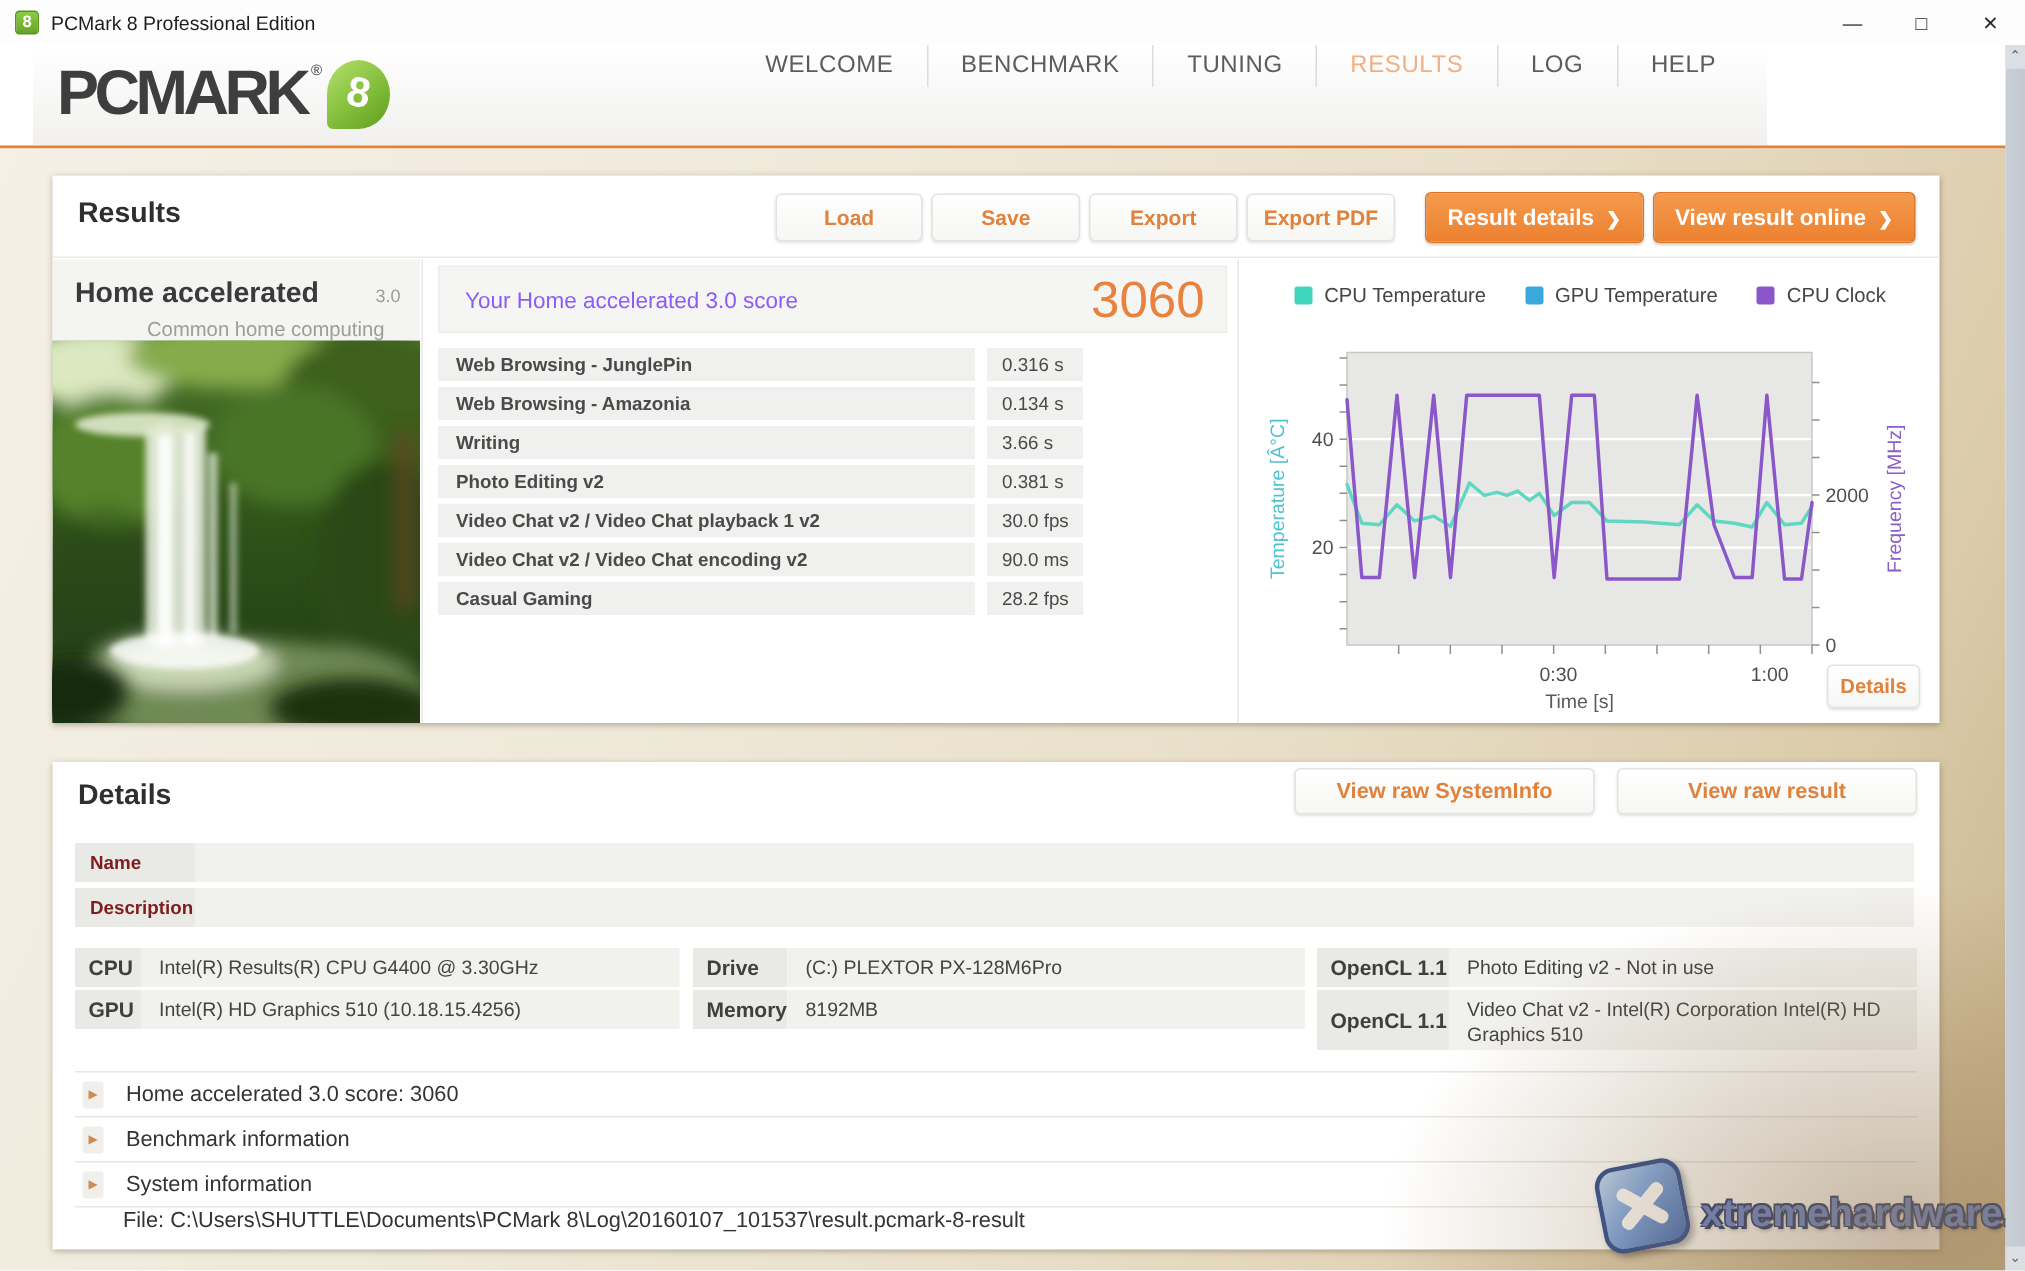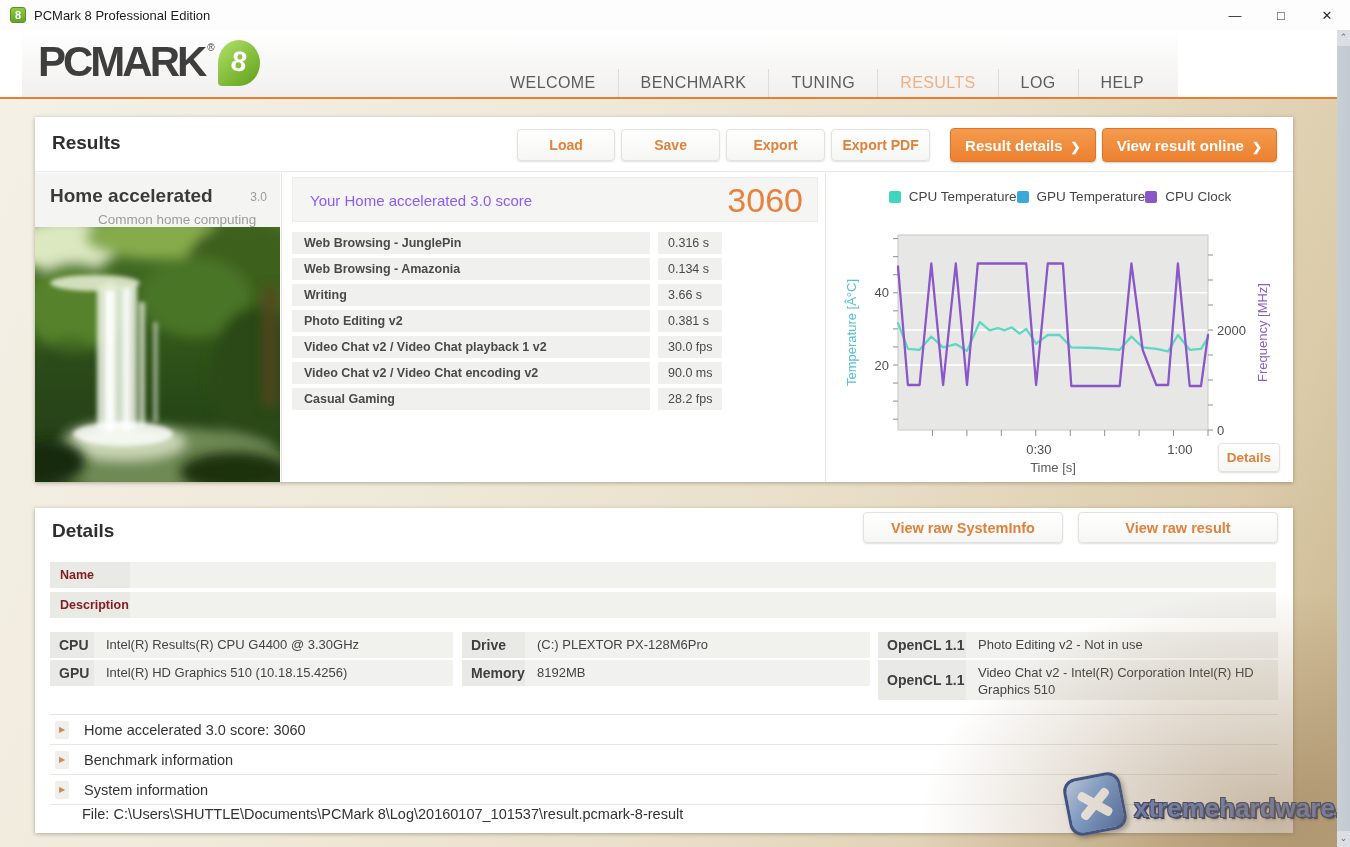--- a/index.html
+++ b/index.html
@@ -17,21 +17,21 @@
 
   
   .nav{position:absolute;top:30px;left:0;width:1156px;height:67px;background:linear-gradient(#ffffff,#f1f0ee);margin-left:22px;}
   .logo{position:absolute;left:16px;top:8px;display:flex;align-items:flex-start;}
   .logo-text{font-size:42px;font-weight:bold;color:#3e3e3e;letter-spacing:-3px;line-height:48px;}
   .logo-reg{font-size:10px;color:#3e3e3e;margin:4px 2px 0 3px;}
   .leaf{width:42px;height:46px;margin-left:1px;margin-top:2px;position:relative;
     background:linear-gradient(140deg,#abdb62 10%,#76b42f 70%,#5f9c22);
     border-radius:50% 50% 50% 4px;}
   .leaf span{position:absolute;left:0;right:0;top:6px;text-align:center;color:#fff;font-size:28px;font-weight:bold;transform:rotate(10deg);}
-  .nav-items{position:absolute;right:12px;top:0;height:67px;display:flex;align-items:flex-end;list-style:none;margin:0;padding:0;}
+  .nav-items{position:absolute;right:12px;top:0;height:67px;display:flex;align-items:flex-start;list-style:none;margin:0;padding:0;}
   .nav-items li{padding:5px 22px;font-size:16px;color:#5c5c5c;letter-spacing:.4px;cursor:pointer;white-space:nowrap;}
   .nav-items li + li{border-left:1px solid #dcdcda;}
   .nav-items li.active{color:#efb184;}
   .orange-rule{position:absolute;top:97px;left:0;width:1337px;height:2px;background:#e87f2f;}
 
   
   .content{position:absolute;top:99px;left:0;width:1337px;height:748px;
     background:linear-gradient(115deg,#f4f0e6 0%,#efe9d9 35%,#e9dfc9 60%,#dbcba9 85%,#c7b28b 100%);}
   .content::after{content:"";position:absolute;right:0;bottom:0;width:420px;height:260px;
     background:radial-gradient(ellipse at 85% 90%,rgba(150,122,84,.55),rgba(150,122,84,0) 70%);pointer-events:none;}
@@ -63,21 +63,21 @@
   
   .score-box{position:absolute;left:257px;top:60px;width:526px;height:45px;background:#f5f5f3;border:1px solid #edece8;box-sizing:border-box;}
   .score-label{position:absolute;left:17px;top:0;line-height:45px;font-size:15px;color:#8b5cf6;}
   .score-value{position:absolute;right:14px;top:0;line-height:45px;font-size:34px;font-weight:normal;color:#e8823c;}
   .metrics{position:absolute;left:257px;top:115px;width:430px;}
   .mrow{display:flex;height:22px;margin-bottom:4px;}
   .mlabel{width:358px;background:#f0f0ee;font-size:12.5px;font-weight:bold;color:#4a4a4a;line-height:22px;padding-left:12px;box-sizing:border-box;}
   .mval{flex:1;margin-left:8px;background:#f0f0ee;font-size:12.5px;color:#4a4a4a;line-height:22px;padding-left:10px;}
 
   
-  .legend{position:absolute;left:795px;top:72px;width:460px;display:flex;justify-content:center;font-size:13.5px;color:#454545;}
+  .legend{position:absolute;left:795px;top:72px;width:460px;display:flex;justify-content:center;gap:26px;font-size:13.5px;color:#454545;}
   .legend-item{display:flex;align-items:center;}
   .legend-item .sq{width:12px;height:12px;border-radius:2px;margin-right:8px;display:inline-block;}
   #chart-svg{position:absolute;left:795px;top:100px;}
   .details-btn{position:absolute;left:1183px;top:326px;width:62px;height:29px;font-size:13.5px;padding:0;}
 
   
   .dc-buttons{position:absolute;top:4px;left:828px;display:flex;gap:15px;}
   .btn-wide{width:200px;height:31px;font-size:14.5px;}
   .kv{position:absolute;left:15px;display:flex;height:26px;}
   .kv .k{background:#e9e9e6;font-size:12.5px;font-weight:bold;color:#7f1d1d;line-height:26px;padding-left:10px;box-sizing:border-box;}

